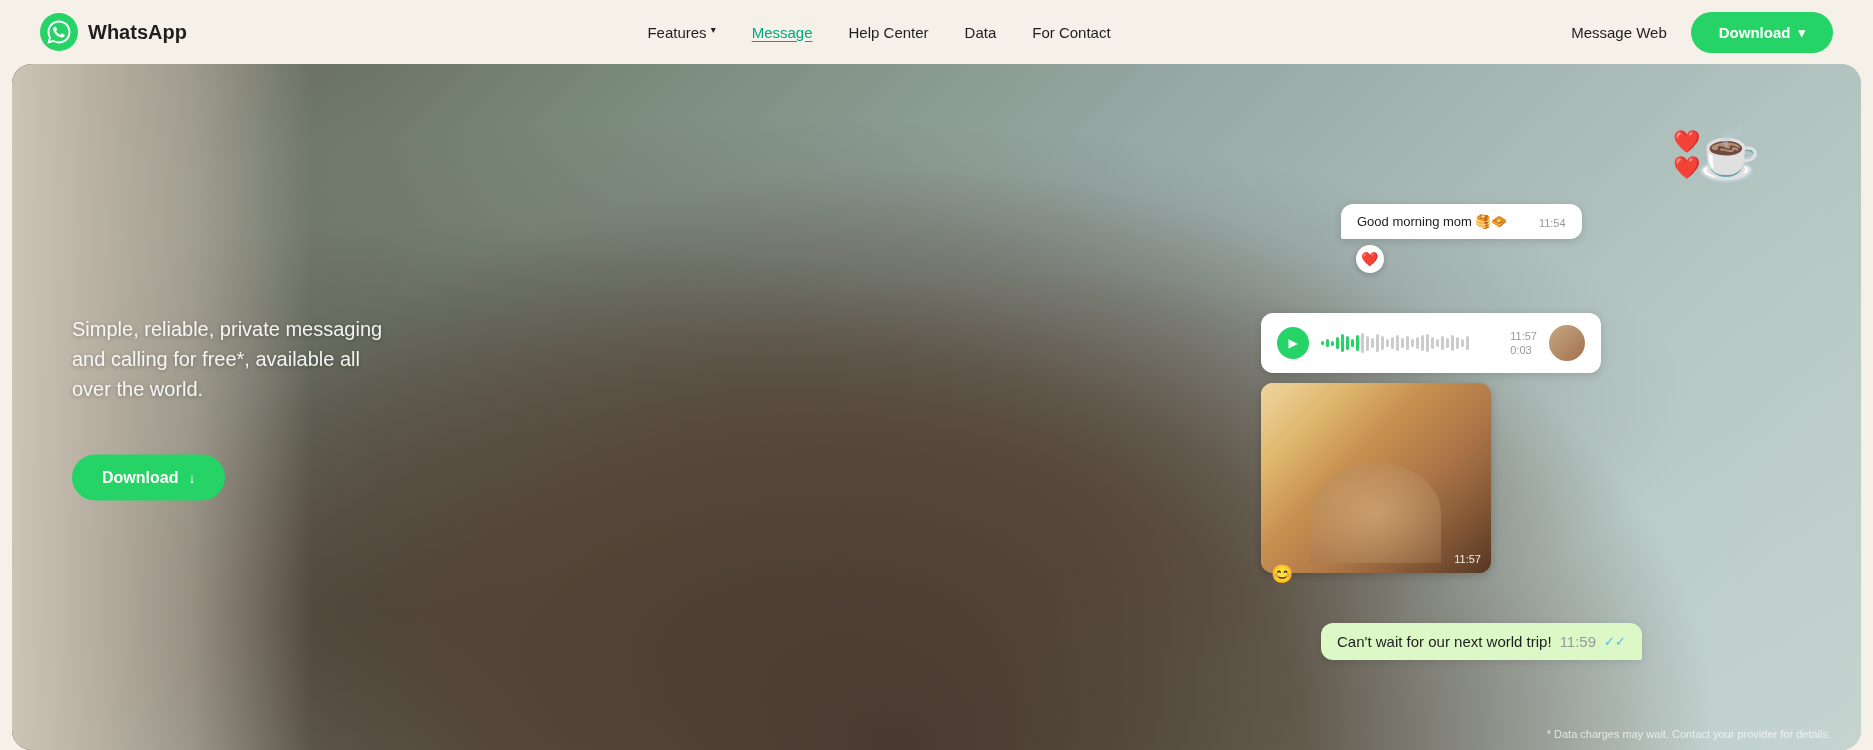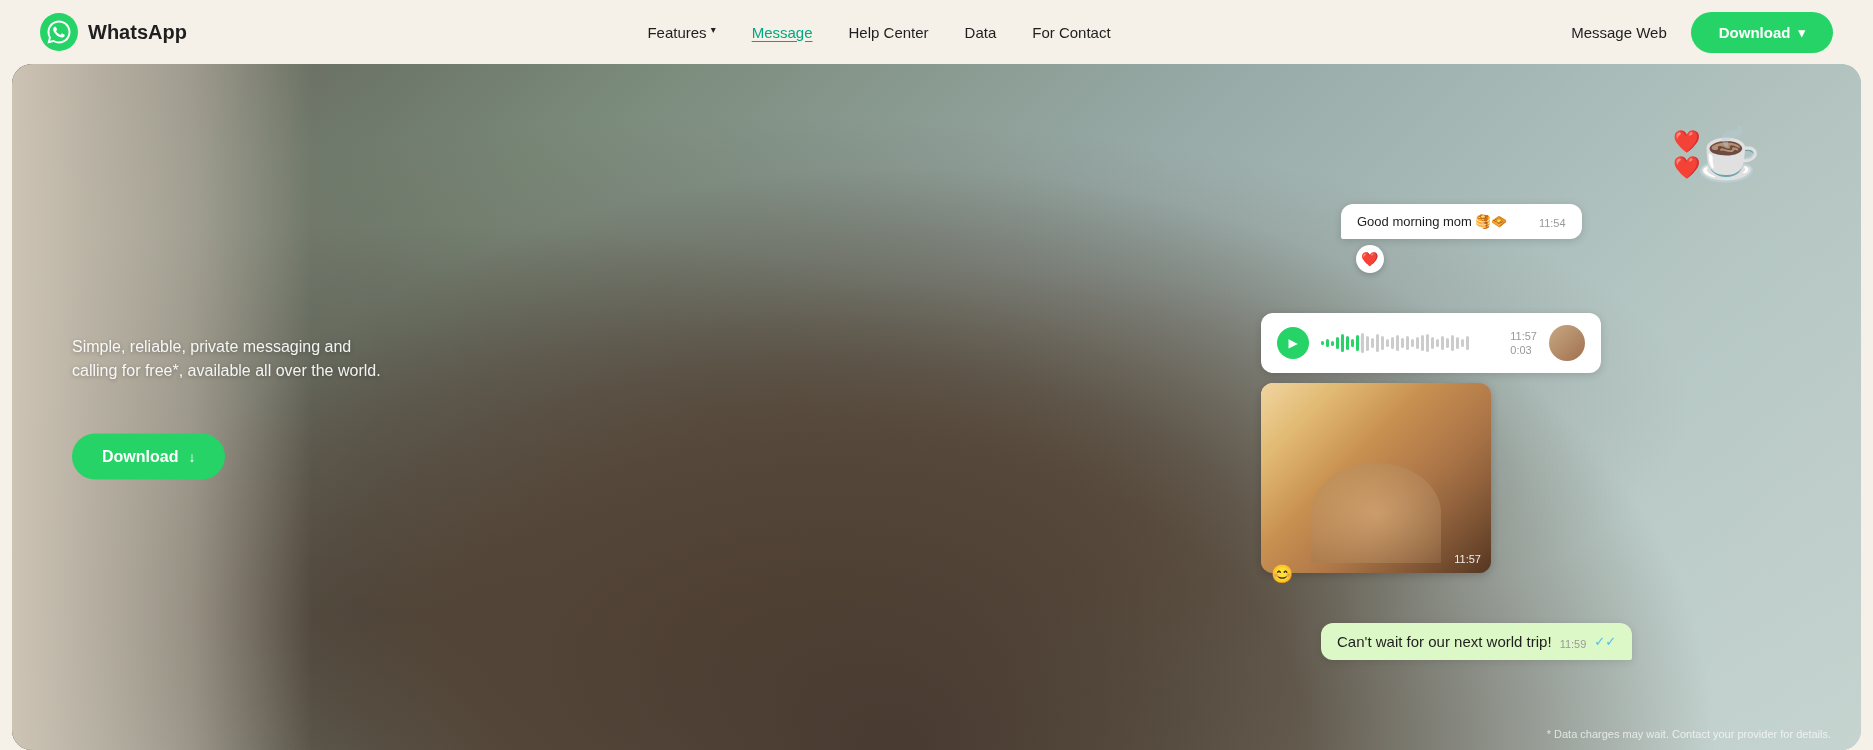--- a/index.html
+++ b/index.html
@@ -125,21 +125,21 @@
     }
     .hero-title {
       font-size: 68px;
       font-weight: 700;
       color: #ffffff;
       line-height: 1.1;
       margin-bottom: 20px;
       text-shadow: 0 2px 8px rgba(0,0,0,0.3);
     }
     .hero-subtitle {
-      font-size: 16px;
+      font-size: 20px;
       color: rgba(255,255,255,0.92);
       max-width: 320px;
       line-height: 1.5;
       margin-bottom: 51px;
       text-shadow: 0 1px 4px rgba(0,0,0,0.3);
     }
     .btn-download-hero {
       background: #25d366;
       color: #fff;
       border: none;
@@ -298,21 +298,21 @@
       gap: 8px;
       margin-top: 30px;
       margin-left: 60px;
       box-shadow: 0 2px 8px rgba(0,0,0,0.1);
     }
     .bubble-family-text {
       font-size: 15px;
       color: #1f1f1f;
     }
     .bubble-family-time {
-      font-size: 11px;
+      font-size: 15px;
       color: #999;
       white-space: nowrap;
       align-self: flex-end;
     }
     .check-icon {
       font-size: 13px;
       color: #53bdeb;
     }
 
     

